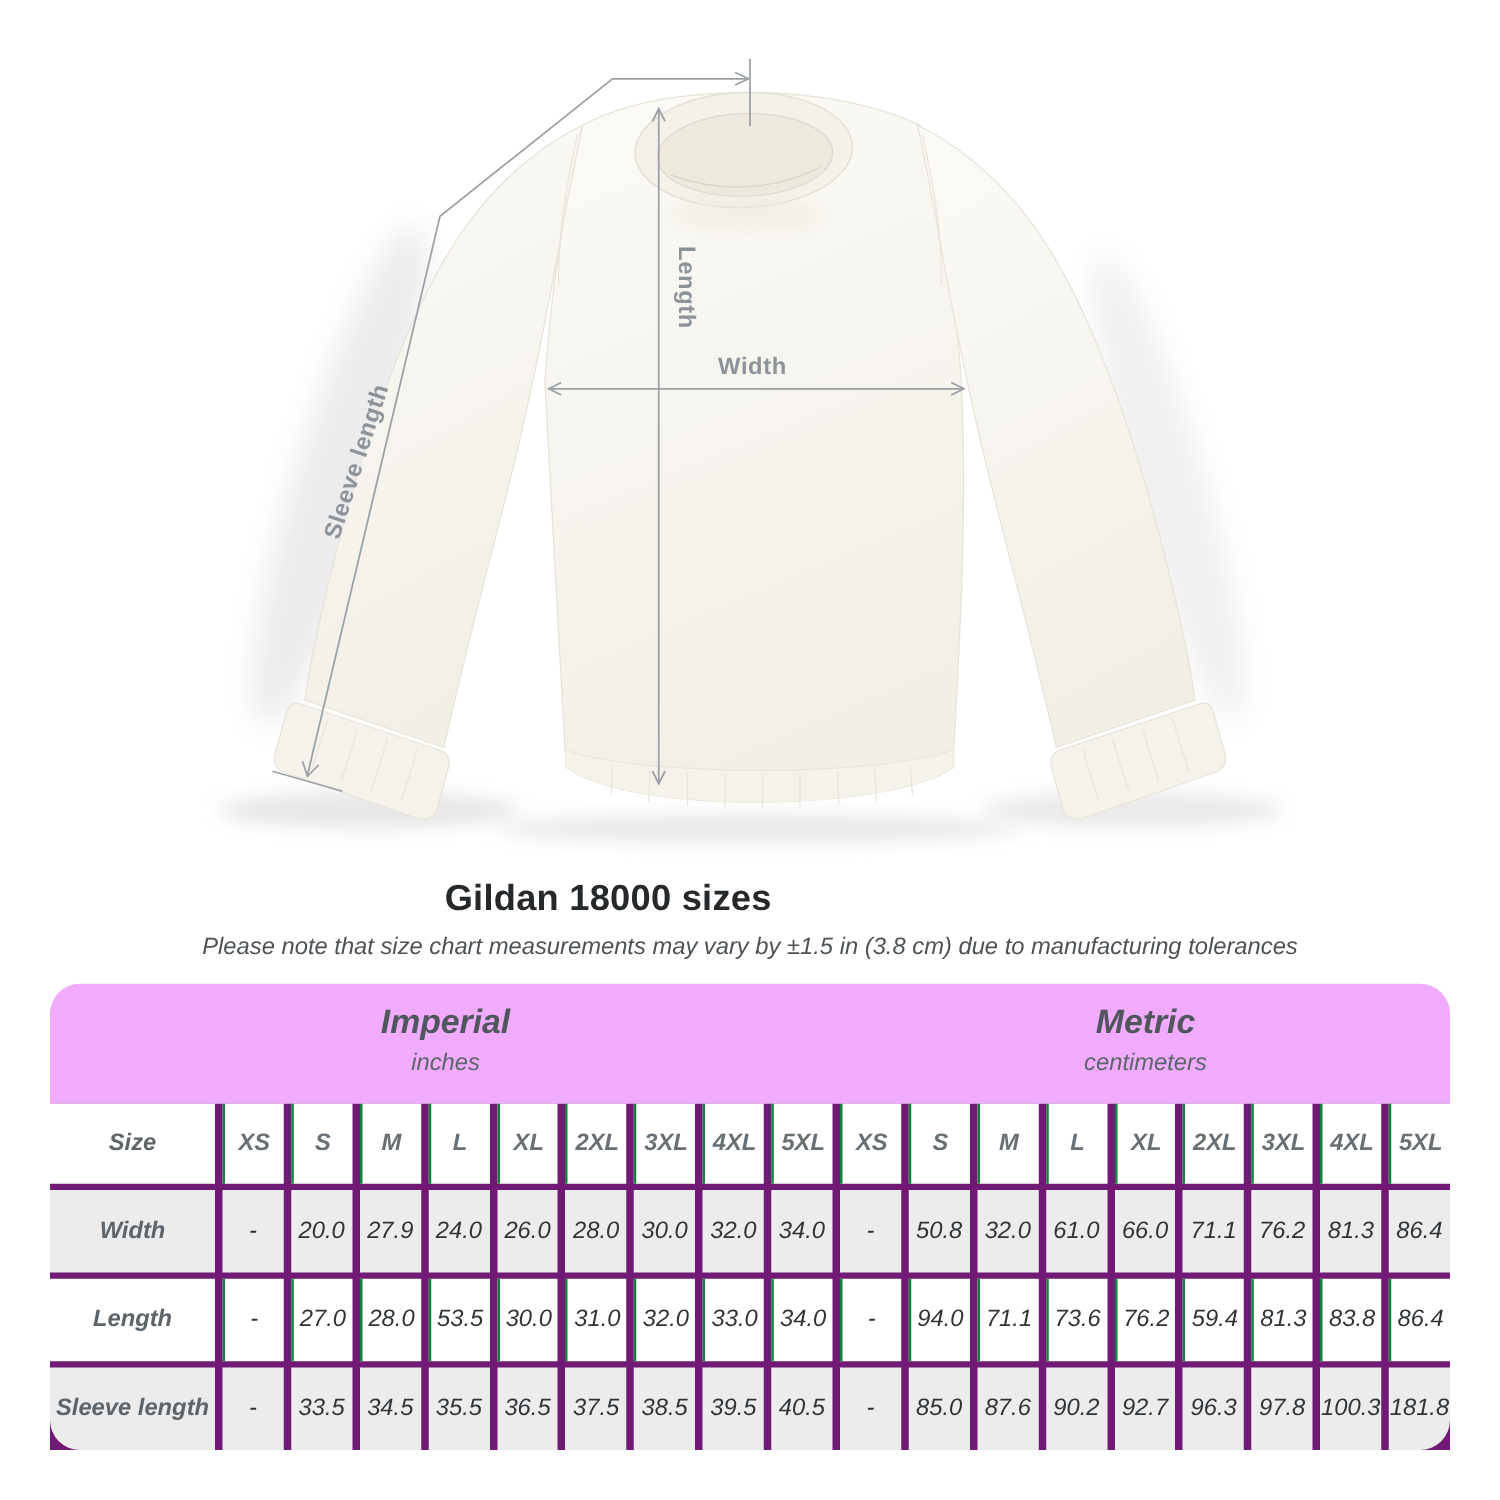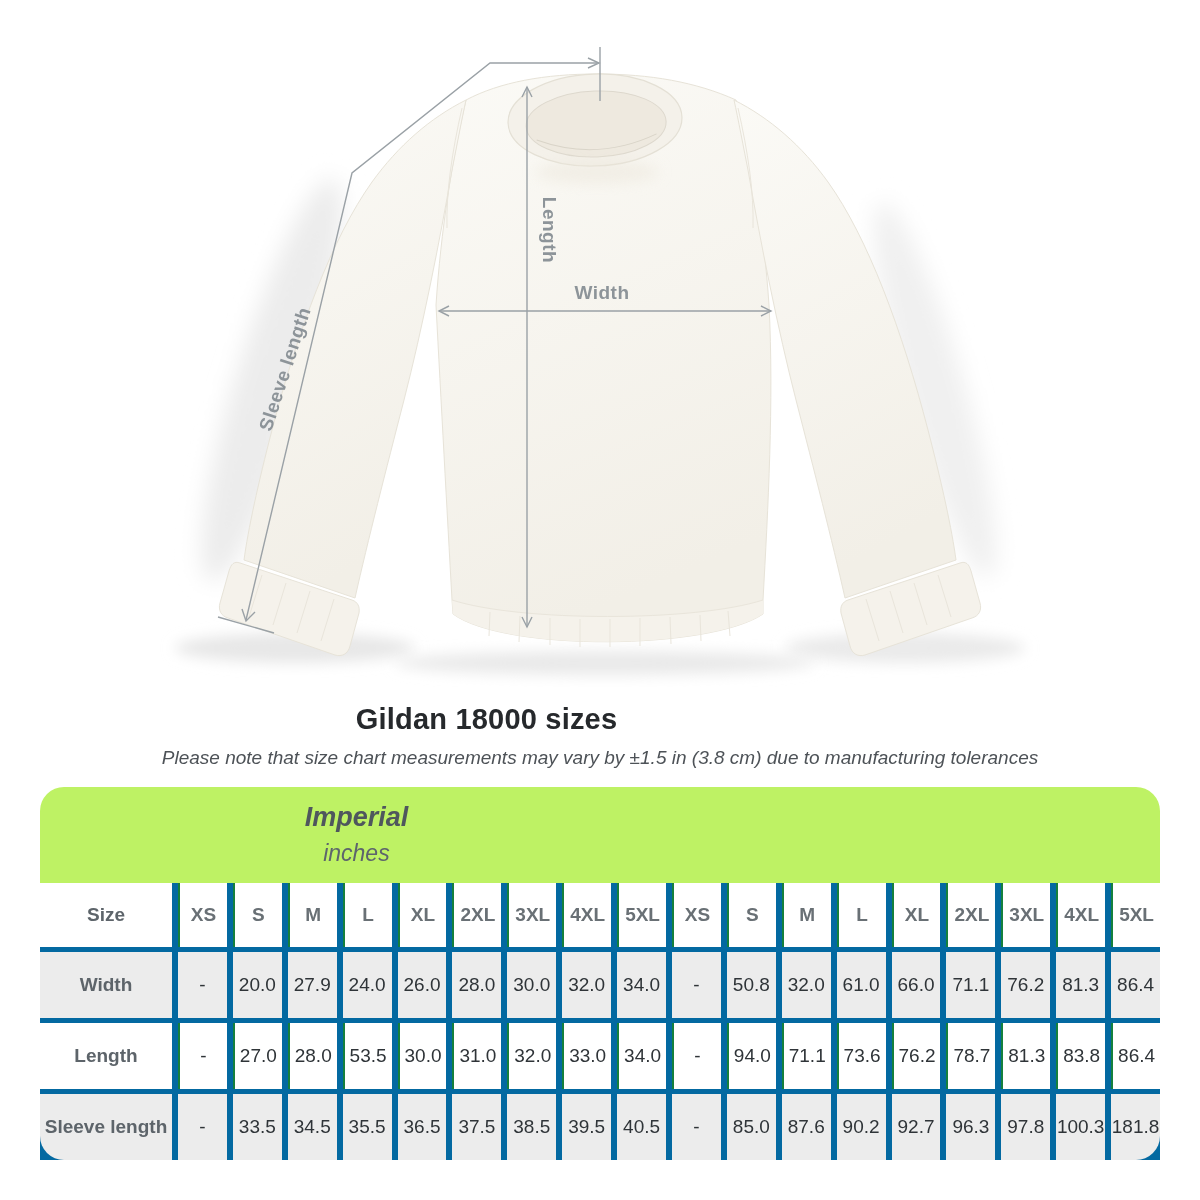--- a/index.html
+++ b/index.html
@@ -11,29 +11,29 @@
   .diagram svg{display:block;}
 
   
   .title{position:absolute;left:0;top:703px;width:973px;text-align:center;
     font-size:29px;font-weight:bold;color:#26292c;letter-spacing:.2px;}
   .subtitle{position:absolute;left:0;top:747px;width:1200px;text-align:center;
     font-size:19px;font-style:italic;color:#4d5257;}
 
   
   .size-table{position:absolute;left:40px;top:787px;width:1120px;}
-  .band{height:96px;background:#bef264;border-radius:24px 24px 0 0;display:flex;}
+  .band{height:96px;background:#f0abfc;border-radius:24px 24px 0 0;display:flex;}
   .band .grp{text-align:center;padding-top:15px;}
   .band .grp.imp{width:56.5%;}
   .band .grp.met{width:43.5%;}
   .unit-name{font-size:27px;font-weight:bold;font-style:italic;color:#4f575d;}
-  .unit-sub{font-size:23px;font-style:italic;color:#5d656c;margin-top:7px;}
+  .unit-sub{font-size:19px;font-style:italic;color:#5d656c;margin-top:7px;}
 
   .grid{display:grid;grid-template-columns:132px repeat(18,1fr);
-    grid-template-rows:64px 66px 66px 66px;gap:5px 6px;background:#0369a1;}
+    grid-template-rows:64px 66px 66px 66px;gap:5px 6px;background:#701a75;font-style:italic;}
   .cell{display:flex;align-items:center;justify-content:center;background:#fff;
     font-size:19px;color:#2f3438;}
   .cell.hcell{font-weight:bold;color:#697075;}
   .cell.rowlabel{font-weight:bold;color:#5d646a;}
   .cell.gray{background:#ececec;}
   .cell.sep{border-left:2px solid #15803d;}
   .cell.bl{border-radius:0 0 24px 0;border-radius:0 0 0 24px;}
   .cell.br{border-radius:0 0 24px 0;}
 
   
@@ -153,20 +153,24 @@
   </div>
 
   <div class="title">Gildan 18000 sizes</div>
   <div class="subtitle">Please note that size chart measurements may vary by ±1.5 in (3.8 cm) due to manufacturing tolerances</div>
 
   <div class="size-table">
     <div class="band">
       <div class="grp imp">
         <div class="unit-name">Imperial</div>
         <div class="unit-sub">inches</div>
+      </div>
+      <div class="grp met">
+        <div class="unit-name">Metric</div>
+        <div class="unit-sub">centimeters</div>
       </div>
     </div>
     <div class="grid">
         <div class="cell hcell rowlabel">Size</div>
         <div class="cell hcell sep">XS</div>
         <div class="cell hcell sep">S</div>
         <div class="cell hcell sep">M</div>
         <div class="cell hcell sep">L</div>
         <div class="cell hcell sep">XL</div>
         <div class="cell hcell sep">2XL</div>
@@ -209,21 +213,21 @@
         <div class="cell dcell sep">30.0</div>
         <div class="cell dcell sep">31.0</div>
         <div class="cell dcell sep">32.0</div>
         <div class="cell dcell sep">33.0</div>
         <div class="cell dcell sep">34.0</div>
         <div class="cell dcell sep">-</div>
         <div class="cell dcell sep">94.0</div>
         <div class="cell dcell sep">71.1</div>
         <div class="cell dcell sep">73.6</div>
         <div class="cell dcell sep">76.2</div>
-        <div class="cell dcell sep">78.7</div>
+        <div class="cell dcell sep">59.4</div>
         <div class="cell dcell sep">81.3</div>
         <div class="cell dcell sep">83.8</div>
         <div class="cell dcell sep">86.4</div>
         <div class="cell rowlabel gray bl">Sleeve length</div>
         <div class="cell dcell gray">-</div>
         <div class="cell dcell gray">33.5</div>
         <div class="cell dcell gray">34.5</div>
         <div class="cell dcell gray">35.5</div>
         <div class="cell dcell gray">36.5</div>
         <div class="cell dcell gray">37.5</div>

